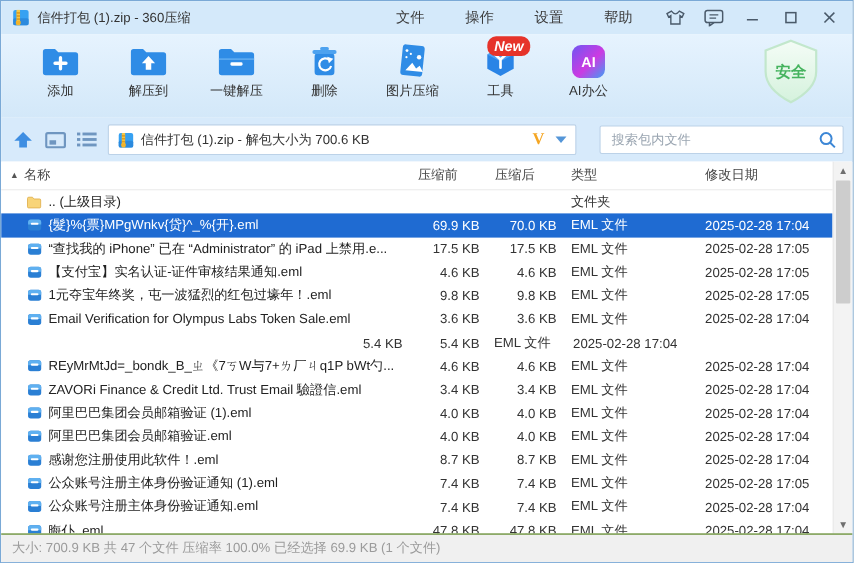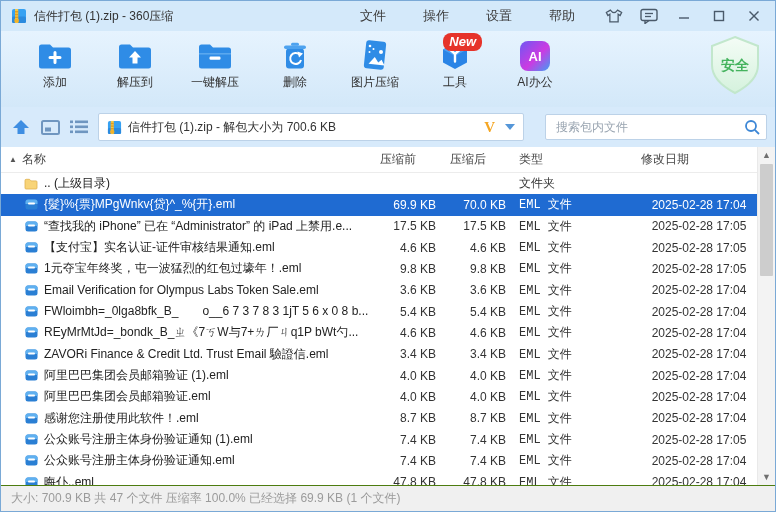--- a/index.html
+++ b/index.html
@@ -16,21 +16,21 @@
   .menus{display:flex;gap:37px;margin-right:30px;font-size:13px;color:#3c3c3c;}
   .menus span{cursor:default;}
   .winicons{display:flex;align-items:center;gap:17px;padding-right:4px;}
   .winicons .wbtn{display:flex;align-items:center;justify-content:center;width:18px;height:18px;}
   
   .toolbar{height:70px;background:linear-gradient(#e6f3fe,#d3e8f9);display:flex;align-items:flex-start;padding:6px 10px 0 14px;position:relative;flex:0 0 auto;}
   .tool-item{width:80px;display:flex;flex-direction:column;align-items:center;gap:3px;position:relative;cursor:default;}
   .tool-item .tlabel{font-size:12px;color:#333;}
   .tool-item .ticon{height:34px;display:flex;align-items:flex-end;justify-content:center;}
   .new-badge{position:absolute;top:-4px;right:13px;background:#e6332a;color:#fff;font-size:13px;font-style:italic;font-weight:bold;padding:1px 6px 2px;border-radius:8px;}
-  .shield{position:absolute;right:12px;top:4px;}
+  .shield{position:absolute;right:28px;top:4px;}
   
   .addressbar{height:40px;background:#d7eafb;display:flex;align-items:center;padding:0 8px 0 10px;gap:9px;flex:0 0 auto;}
   .nav-ico{display:flex;align-items:center;justify-content:center;width:20px;height:20px;}
   .pathbox{flex:1;height:26px;background:#fff;border:1px solid #bcd2e8;border-radius:2px;display:flex;align-items:center;padding:0 8px;gap:6px;}
   .pathbox .ptext{font-size:12px;color:#333;flex:1;white-space:nowrap;overflow:hidden;}
   .vmark{color:#f5a623;font-weight:bold;font-size:15px;font-family:"Liberation Serif","DejaVu Serif",serif;}
   .caret{width:0;height:0;border-left:5px solid transparent;border-right:5px solid transparent;border-top:6px solid #5596d8;margin-left:4px;}
   .searchbox{width:222px;height:26px;background:#fff;border:1px solid #bcd2e8;border-radius:2px;display:flex;align-items:center;padding:0 6px 0 8px;box-sizing:border-box;margin-left:12px;}
   .searchbox input{border:none;outline:none;flex:1;font-size:12px;color:#333;font-family:inherit;background:transparent;}
   .searchbox input::placeholder{color:#9aa5b1;}
@@ -41,22 +41,22 @@
   .h-name{padding-left:8px;display:flex;align-items:center;gap:5px;}
   .sort-tri{font-size:8px;color:#555;}
   .h-r{text-align:right;padding-right:23px;}
   .h-type{padding-left:10px;}
   .h-date{padding-left:12px;}
   .rows{flex:1;overflow:hidden;}
   .row{height:21.33px;display:grid;grid-template-columns:368px 70px 70px 120px 1fr;align-items:center;font-size:12px;color:#222;cursor:default;}
   .row .cell{white-space:nowrap;overflow:hidden;}
   .c-name{display:flex;align-items:center;gap:6px;padding-left:7px;margin-left:16px;}
   .c-r{text-align:right;padding-right:3px;color:#333;}
-  .c-type{padding-left:10px;color:#333;font-family:Liberation Mono, monospace;}
-  .c-date{padding-left:12px;color:#333;text-align:center;}
+  .c-type{padding-left:10px;color:#333;}
+  .c-date{padding-left:12px;color:#333;}
   .row.selected{background:#1f6bd2;}
   .row.selected .cell,.row.selected .c-r,.row.selected .c-type,.row.selected .c-date{color:#fff;}
   .fic{display:inline-flex;width:14px;justify-content:center;flex:0 0 auto;}
   
   .vscroll{width:17px;background:#f3f3f3;border-left:1px solid #e9e9e9;display:flex;flex-direction:column;align-items:center;flex:0 0 auto;}
   .sarrow{height:16px;width:100%;display:flex;align-items:center;justify-content:center;color:#6f6f6f;font-size:9px;flex:0 0 auto;}
   .sthumb{width:13px;height:112px;background:#cdcdcd;border-radius:1px;margin-top:1px;}
   .strack{flex:1;}
   
   .statusbar{height:25px;background:#f0f0f0;border-top:1px solid #4d7c0f;display:flex;align-items:center;padding:0 10px;font-size:12px;color:#9b9b9b;flex:0 0 auto;}
@@ -366,30 +366,20 @@
                 </svg>
               </span>
               <span>Email Verification for Olympus Labs Token Sale.eml</span>
             </div>
             <div class="cell c-r">3.6 KB</div>
             <div class="cell c-r">3.6 KB</div>
             <div class="cell c-type">EML 文件</div>
             <div class="cell c-date">2025-02-28 17:04</div>
           </div>
           <div class="row">
-            <div class="cell c-name">
-              <span class="fic">
-                <svg width="13" height="11" viewBox="0 0 13 11">
-                  <rect x="0.5" y="0.5" width="12" height="10" rx="2.5" fill="#2a7fd4"></rect>
-                  <path d="M3 .5 h7 q2.5 0 2.5 2.5 v2 H.5 v-2 Q.5 .5 3 .5 z" fill="#5fb0f0"></path>
-                  <rect x="3" y="3.5" width="7" height="1.9" rx="0.95" fill="#fff"></rect>
-                </svg>
-              </span>
-              <span>FWloimbh=_0lga8bfk_B_　　o__6 7 3 7 8 3 1jT 5 6 x 0 8 b...</span>
-            </div>
             <div class="cell c-r">5.4 KB</div>
             <div class="cell c-r">5.4 KB</div>
             <div class="cell c-type">EML 文件</div>
             <div class="cell c-date">2025-02-28 17:04</div>
           </div>
           <div class="row">
             <div class="cell c-name">
               <span class="fic">
                 <svg width="13" height="11" viewBox="0 0 13 11">
                   <rect x="0.5" y="0.5" width="12" height="10" rx="2.5" fill="#2a7fd4"></rect>

